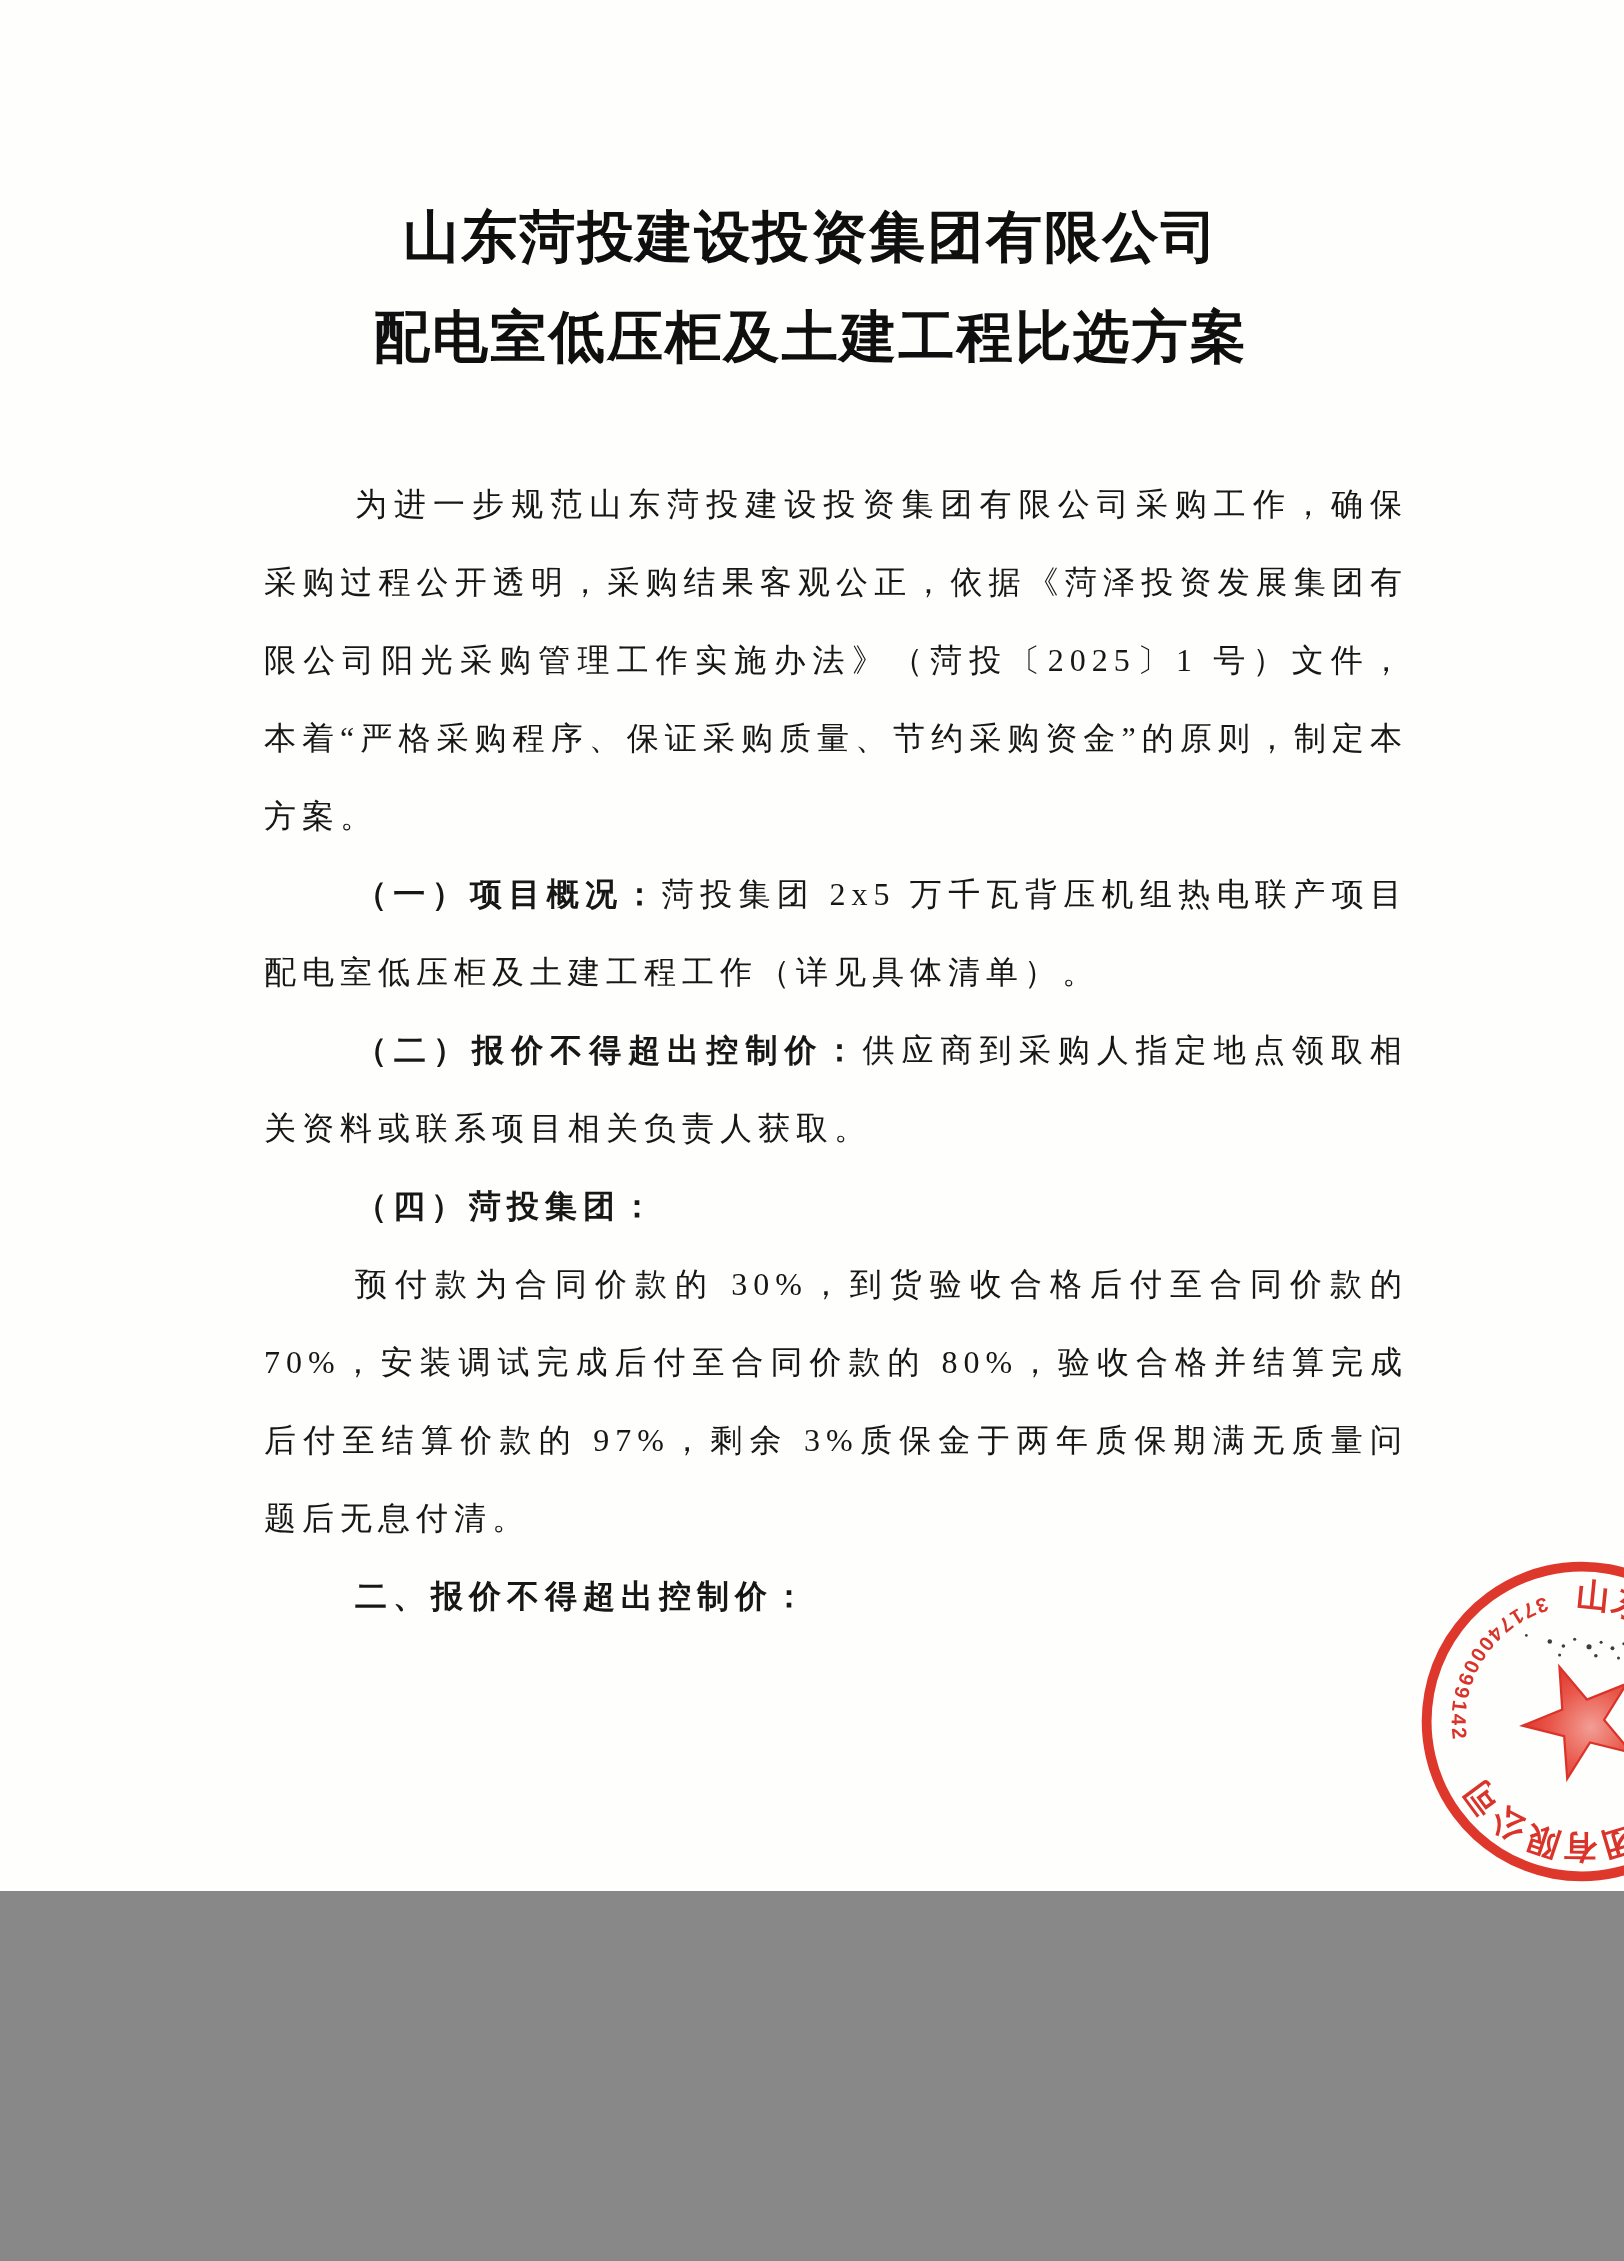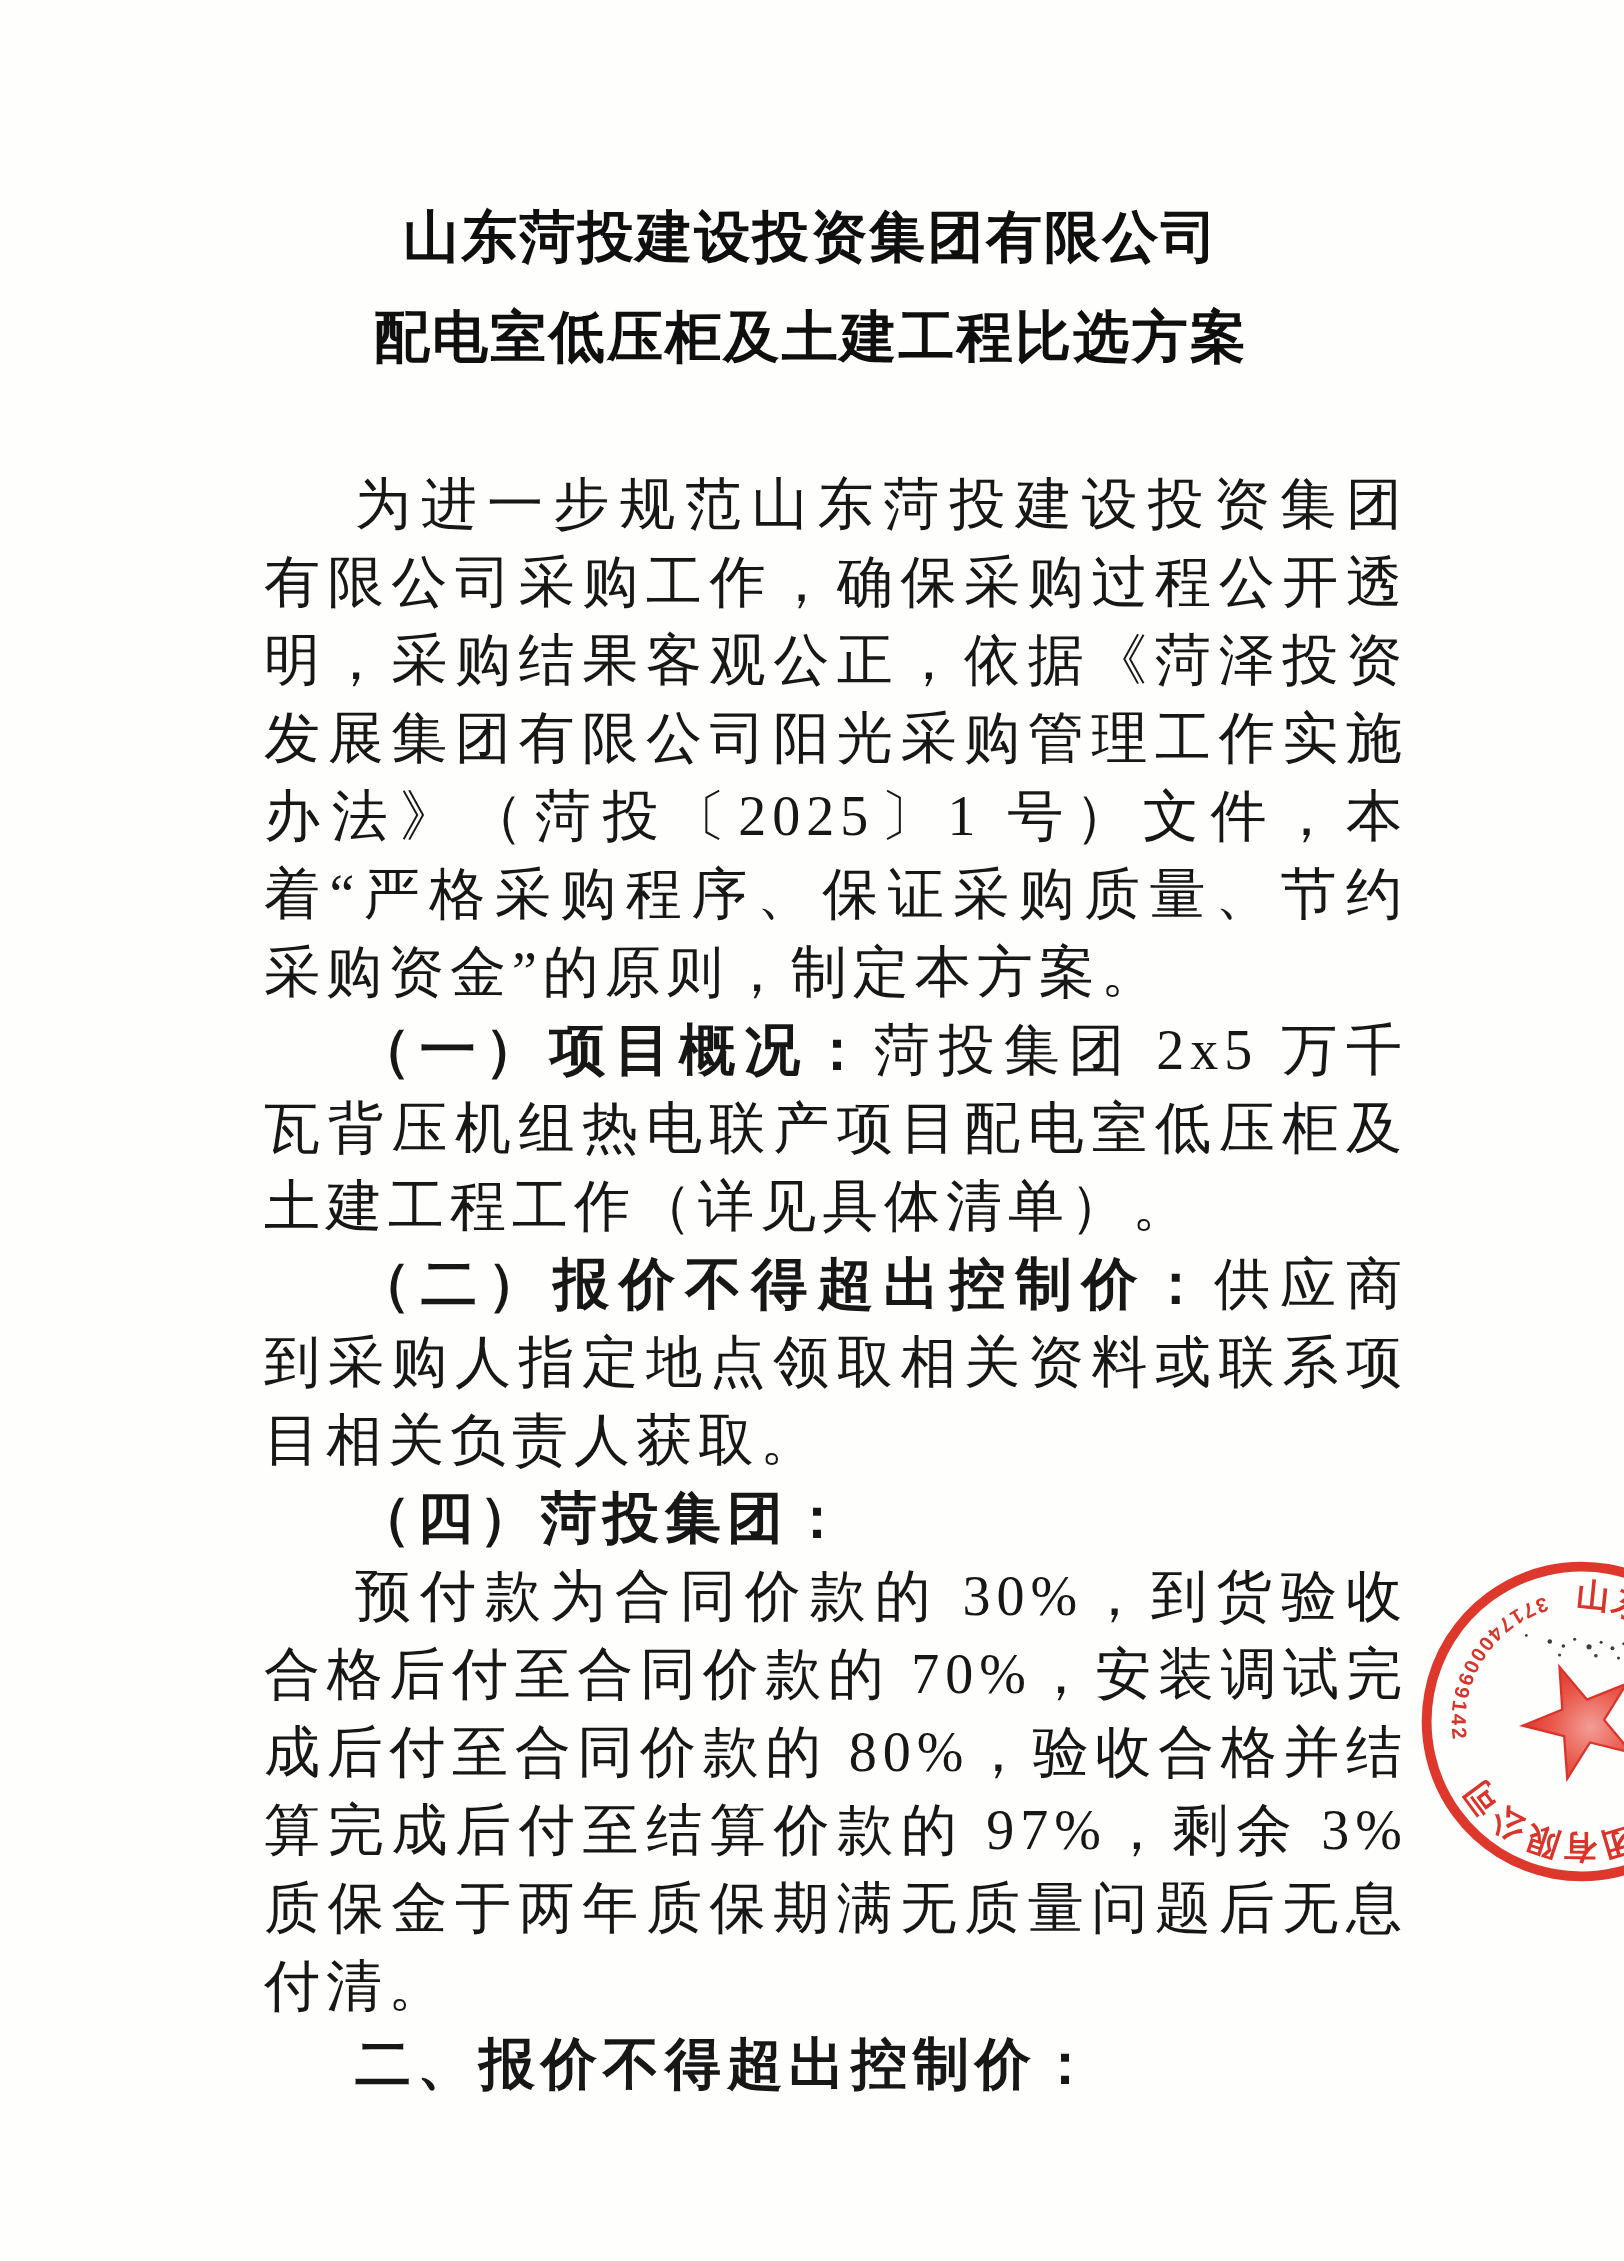--- a/index.html
+++ b/index.html
@@ -1,18 +1,18 @@
 <!DOCTYPE html>
 <html style="font-size:12px"><head>
 <meta charset="utf-8">
 <style>
   html,body { margin:0; padding:0; background:#888; }
   .page {
     position:relative;
-    width:1624px; height:2261px;
+    width:1624px; height:1891px;
     background:#fefefd;
     overflow:hidden;
     font-family:"Liberation Serif", serif;
   }
   .content {
     position:absolute;
     left:264px; top:187px;
     width:1144px;
   }
   .title-block {
@@ -21,21 +21,21 @@
     font-family:"Liberation Sans", sans-serif;
     font-weight:700;
     font-size:56px;
     line-height:100px;
     letter-spacing:2.3px;
     color:#0f0f0f;
   }
   .body-block { margin-top:78px; }
   p.para {
     margin:0;
-    font-size:56px;
+    font-size:32px;
     line-height:78px;
     letter-spacing:6px;
     text-indent:91px;
     text-align:justify;
     color:#171717;
   }
   p.para .lead { font-weight:700; }
   p.para.heading { font-weight:700; }
   .seal {
     position:absolute;

